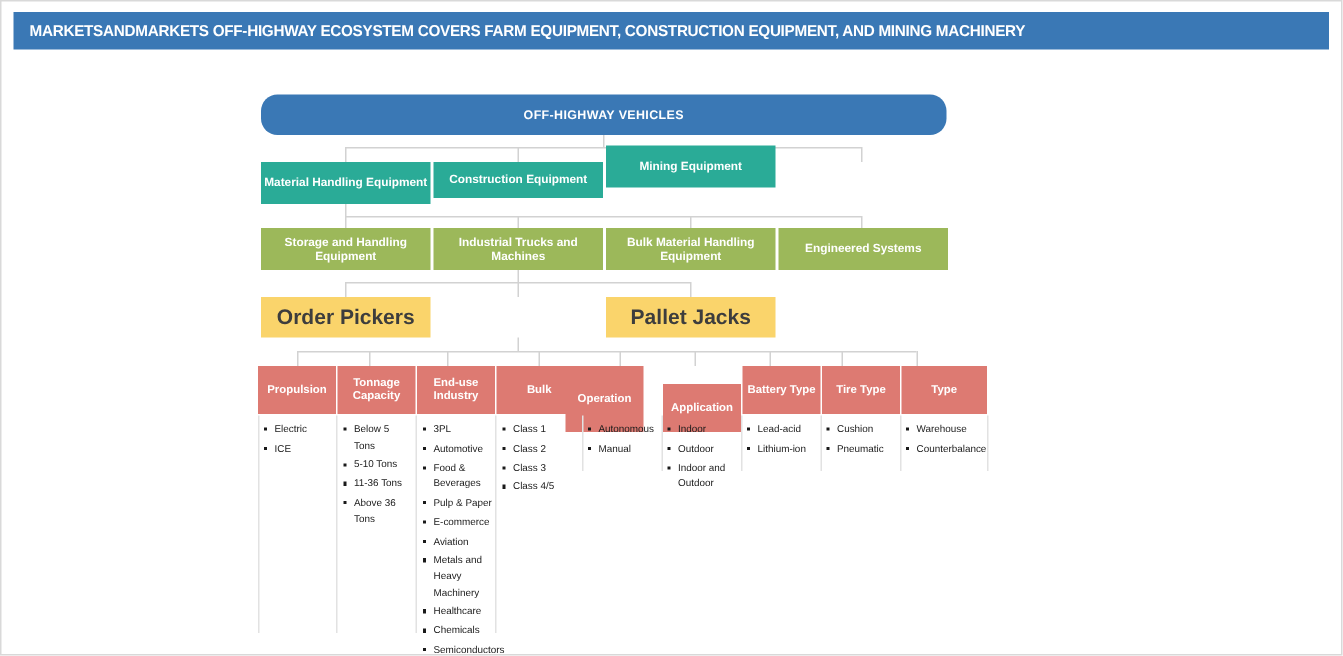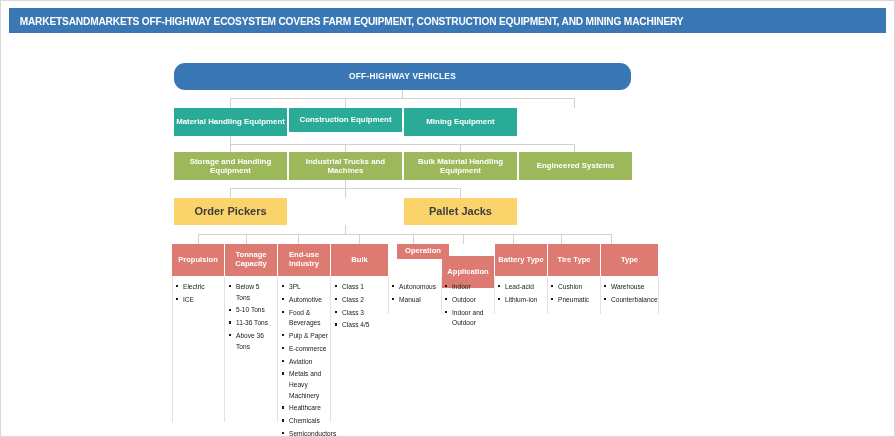--- a/index.html
+++ b/index.html
@@ -41,21 +41,21 @@
     line-height:1.18;
     box-sizing:border-box;
   }
   .root-box{
     background:#3a78b5;
     font-size:8.3px;
     letter-spacing:.25px;
   }
   .tier-teal{background:#2aab97;font-size:7.9px;}
   .tier-green{background:#9cb85a;font-size:7.9px;}
-  .tier-yellow{background:#fad46b;color:#3d3d3d;font-size:11px;}
+  .tier-yellow{background:#fad46b;color:#3d3d3d;font-size:14px;}
   .tier-pink{background:#dd7a72;font-size:7.6px;}
 
   
   .ln{position:absolute;background:#d2d2d2;}
   .ln-h{height:1px;}
   .ln-v{width:1px;}
 
   
   .colsep{position:absolute;width:1px;background:#e2e2e2;}
 
@@ -99,21 +99,21 @@
   <div class="ln ln-v" style="left:344px;top:97px;height:10px;"></div>
   <div class="ln ln-v" style="left:459px;top:97px;height:10px;"></div>
   <div class="ln ln-v" style="left:573px;top:97px;height:10px;"></div>
 
   <div class="box tier-teal" style="left:173px;top:107px;width:113px;height:28px;text-align:right;">
     <span>Material Handling Equipment</span>
   </div>
   <div class="box tier-teal" style="left:288px;top:107px;width:113px;height:24px;">
     <span>Construction Equipment</span>
   </div>
-  <div class="box tier-teal" style="left:403px;top:107px;width:113px;height:28px;text-align:center;">
+  <div class="box tier-teal" style="left:403px;top:96px;width:113px;height:28px;text-align:center;">
     <span>Mining Equipment</span>
   </div>
 
   <div class="ln ln-v" style="left:229px;top:135px;height:8px;"></div>
   <div class="ln ln-h" style="left:229px;top:143px;width:344px;"></div>
   <div class="ln ln-v" style="left:229px;top:143px;height:8px;"></div>
   <div class="ln ln-v" style="left:344px;top:143px;height:8px;"></div>
   <div class="ln ln-v" style="left:459px;top:143px;height:8px;"></div>
   <div class="ln ln-v" style="left:573px;top:143px;height:8px;"></div>
 
@@ -160,21 +160,21 @@
   </div>
   <div class="box tier-pink" style="left:224px;top:243px;width:52px;height:32px;">
     <span>Tonnage Capacity</span>
   </div>
   <div class="box tier-pink" style="left:277px;top:243px;width:52px;height:32px;">
     <span>End-use Industry</span>
   </div>
   <div class="box tier-pink" style="left:330px;top:243px;width:57px;height:32px;">
     <span>Bulk</span>
   </div>
-  <div class="box tier-pink" style="left:396px;top:243px;width:52px;height:15px;">
+  <div class="box tier-pink" style="left:376px;top:243px;width:52px;height:44px;">
     <span>Operation</span>
   </div>
   <div class="box tier-pink" style="left:441px;top:255px;width:52px;height:32px;">
     <span>Application</span>
   </div>
   <div class="box tier-pink" style="left:494px;top:243px;width:52px;height:32px;">
     <span>Battery Type</span>
   </div>
   <div class="box tier-pink" style="left:547px;top:243px;width:52px;height:32px;">
     <span>Tire Type</span>

